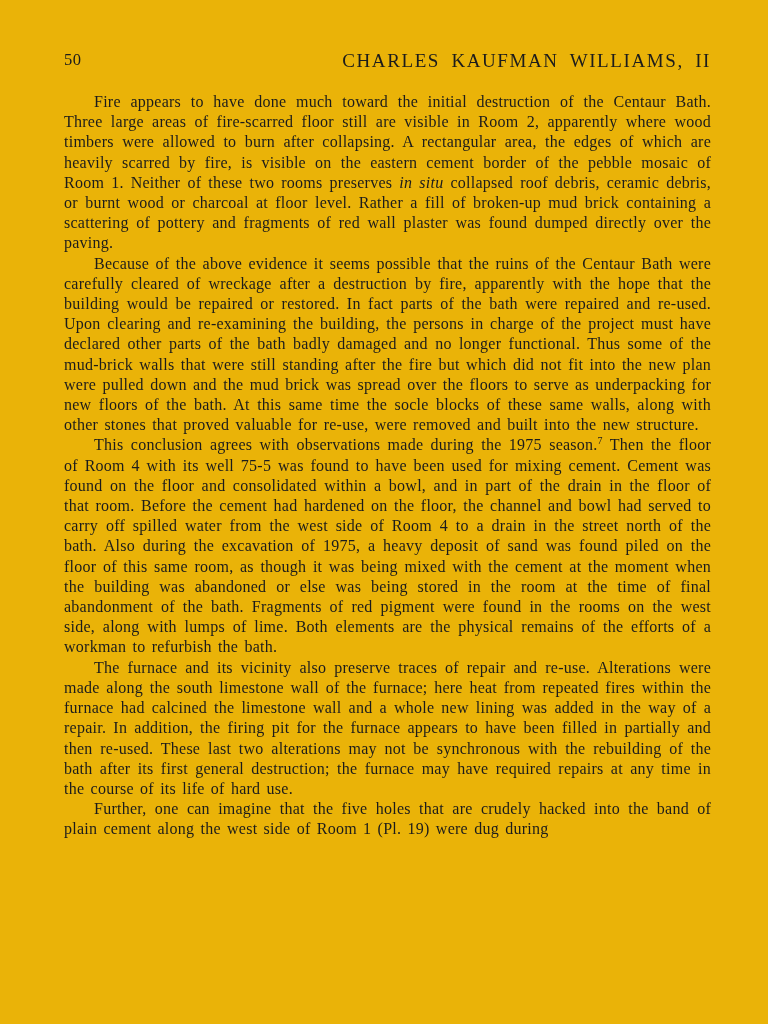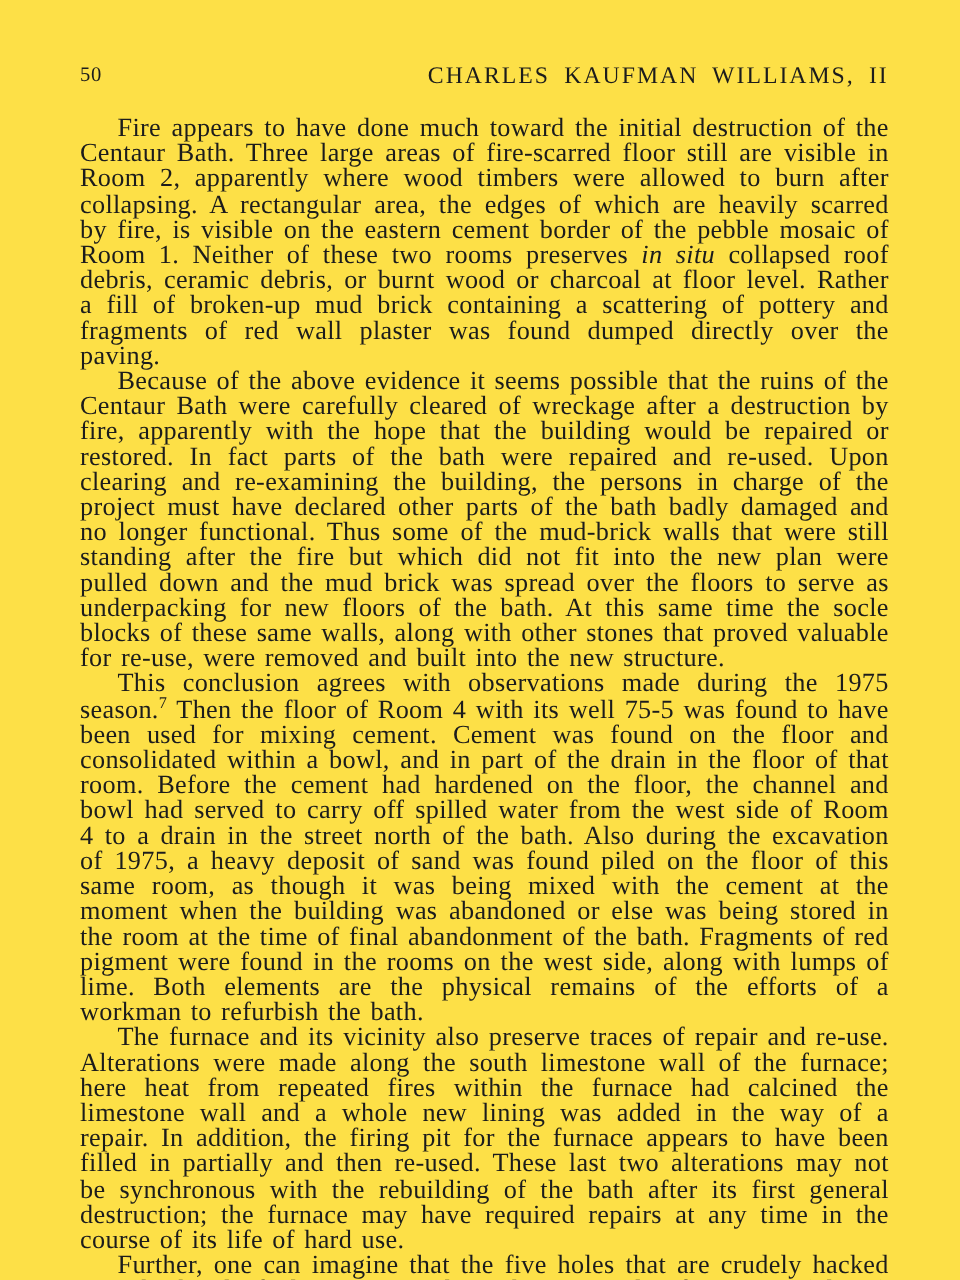--- a/index.html
+++ b/index.html
@@ -5,21 +5,21 @@
   html, body {
     margin: 0;
     padding: 0;
     background: #e8e8e6;
   }
   .page {
     position: relative;
     width: 768px;
     height: 1024px;
     margin: 0 auto;
-    background: #fde047;
+    background: #eab308;
     color: #1c1c1c;
     font-family: "Liberation Serif", "DejaVu Serif", serif;
     box-sizing: border-box;
     padding: 50px 57px 40px 64px;
     overflow: hidden;
   }
   .running-head {
     position: relative;
     height: 22px;
     margin-bottom: 20px;
@@ -41,21 +41,21 @@
   .section-heading {
     font-size: 17.5px;
     font-weight: normal;
     font-variant: small-caps;
     letter-spacing: 1.2px;
     word-spacing: 3px;
     margin: 0 0 10px 0;
   }
   .body-text p {
     margin: 0;
-    font-size: 21px;
+    font-size: 16px;
     line-height: 20.2px;
     text-align: justify;
     text-indent: 30px;
     word-spacing: 2px;
     letter-spacing: 0.25px;
   }
   .body-text em, .footnote em {
     font-style: italic;
   }
   .body-text sup, .footnote sup {

